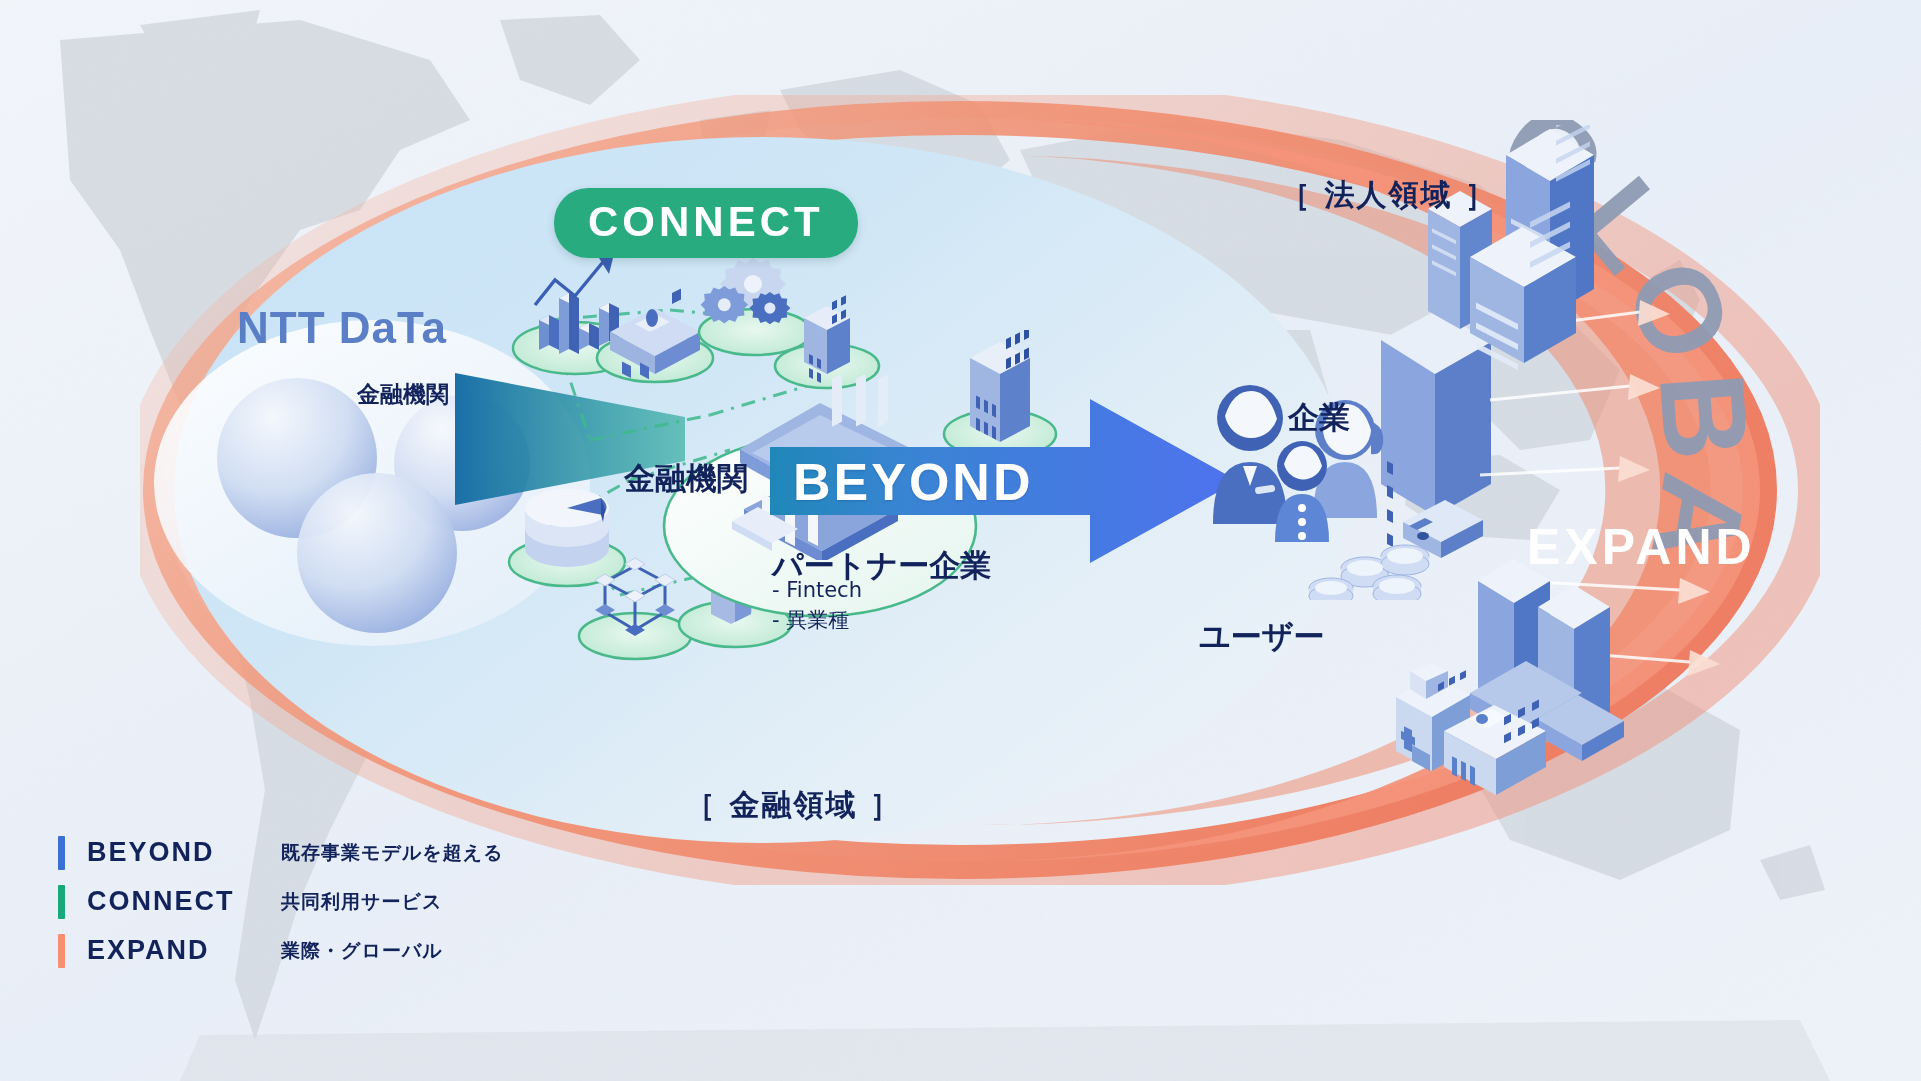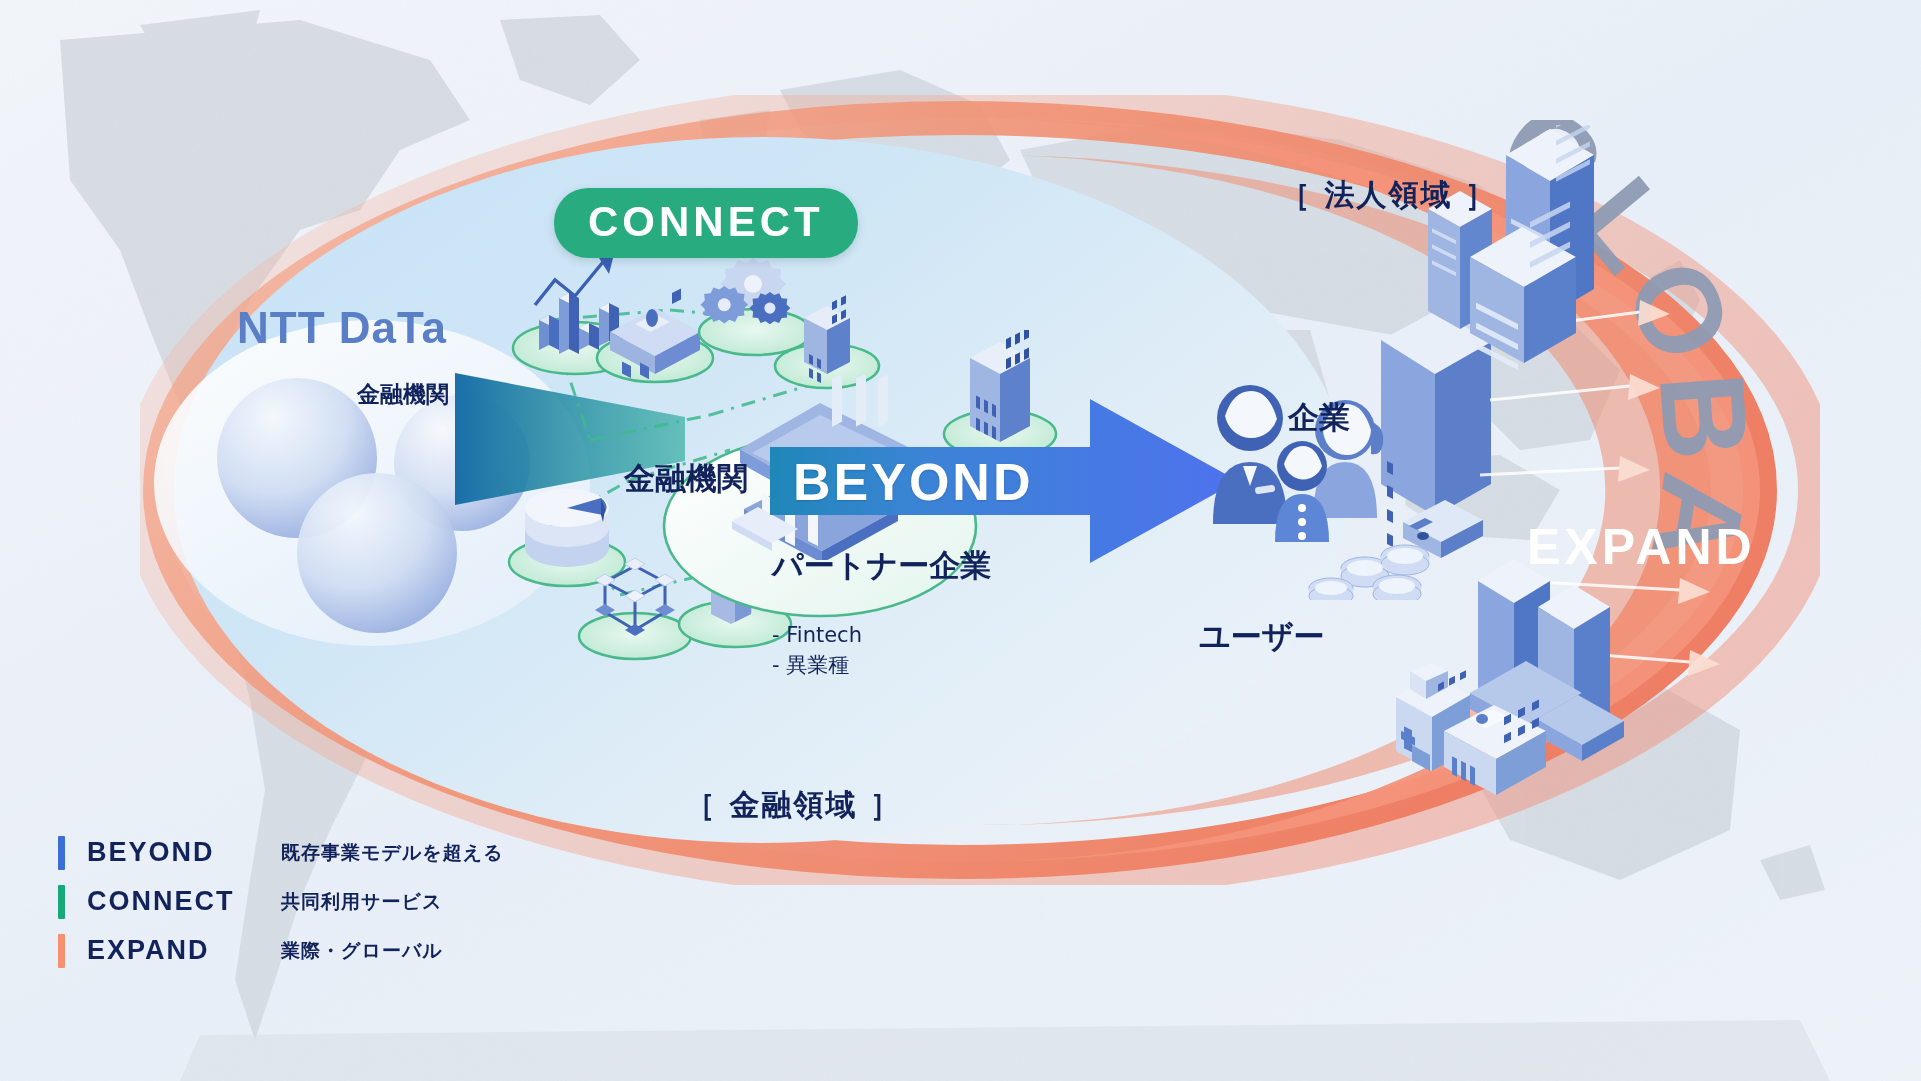--- a/index.html
+++ b/index.html
@@ -21,21 +21,21 @@
   .connect-pill{background:#27ab7f;border-radius:34px;padding:10px 34px 13px 34px;
            color:#fff;font-size:42px;font-weight:bold;letter-spacing:4px;
            box-shadow:0 3px 9px rgba(20,70,60,.18);font-family:"Liberation Sans",sans-serif;}
   .beyond-word{color:#fff;font-size:52px;font-weight:bold;letter-spacing:3px;
            font-family:"Liberation Sans",sans-serif;text-shadow:0 1px 2px rgba(20,50,120,.25);}
   .expand-word{color:#fff;font-size:50px;font-weight:bold;letter-spacing:4px;
            font-family:"Liberation Sans",sans-serif;}
   .node-label{font-size:31px;color:#12235c;font-weight:bold;
            font-family:"DejaVu Sans",sans-serif;white-space:nowrap;}
   .sub-label{font-size:21px;color:#12235c;font-weight:normal;
-           font-family:"DejaVu Sans",sans-serif;white-space:nowrap;margin-top:45px;}
+           font-family:"DejaVu Sans",sans-serif;white-space:nowrap;}
 
   
   #legend{left:58px;top:828px;}
   .legend-row{display:flex;align-items:center;height:49px;}
   .legend-bar{width:7px;height:34px;border-radius:1px;margin-right:22px;}
   .legend-key{width:172px;font-size:27px;font-weight:bold;letter-spacing:2px;color:#12235c;
               font-family:"Liberation Sans",sans-serif;}
   .legend-desc{font-size:19px;font-weight:bold;color:#12235c;letter-spacing:1px;
               font-family:Liberation Serif, serif;white-space:nowrap;margin-left:22px;}
   .global-word{font-size:120px;font-weight:bold;letter-spacing:6px;

